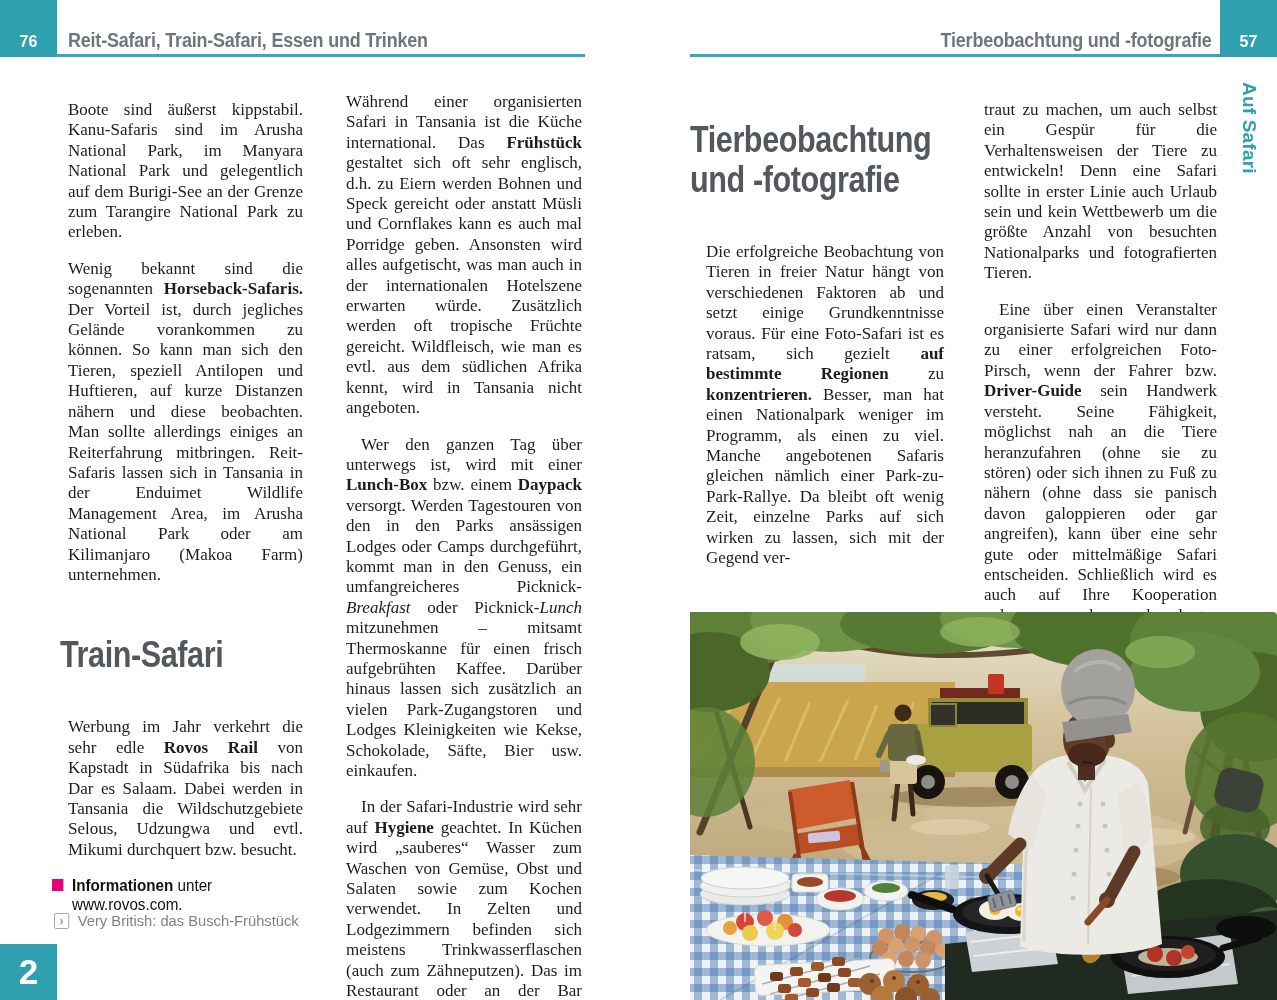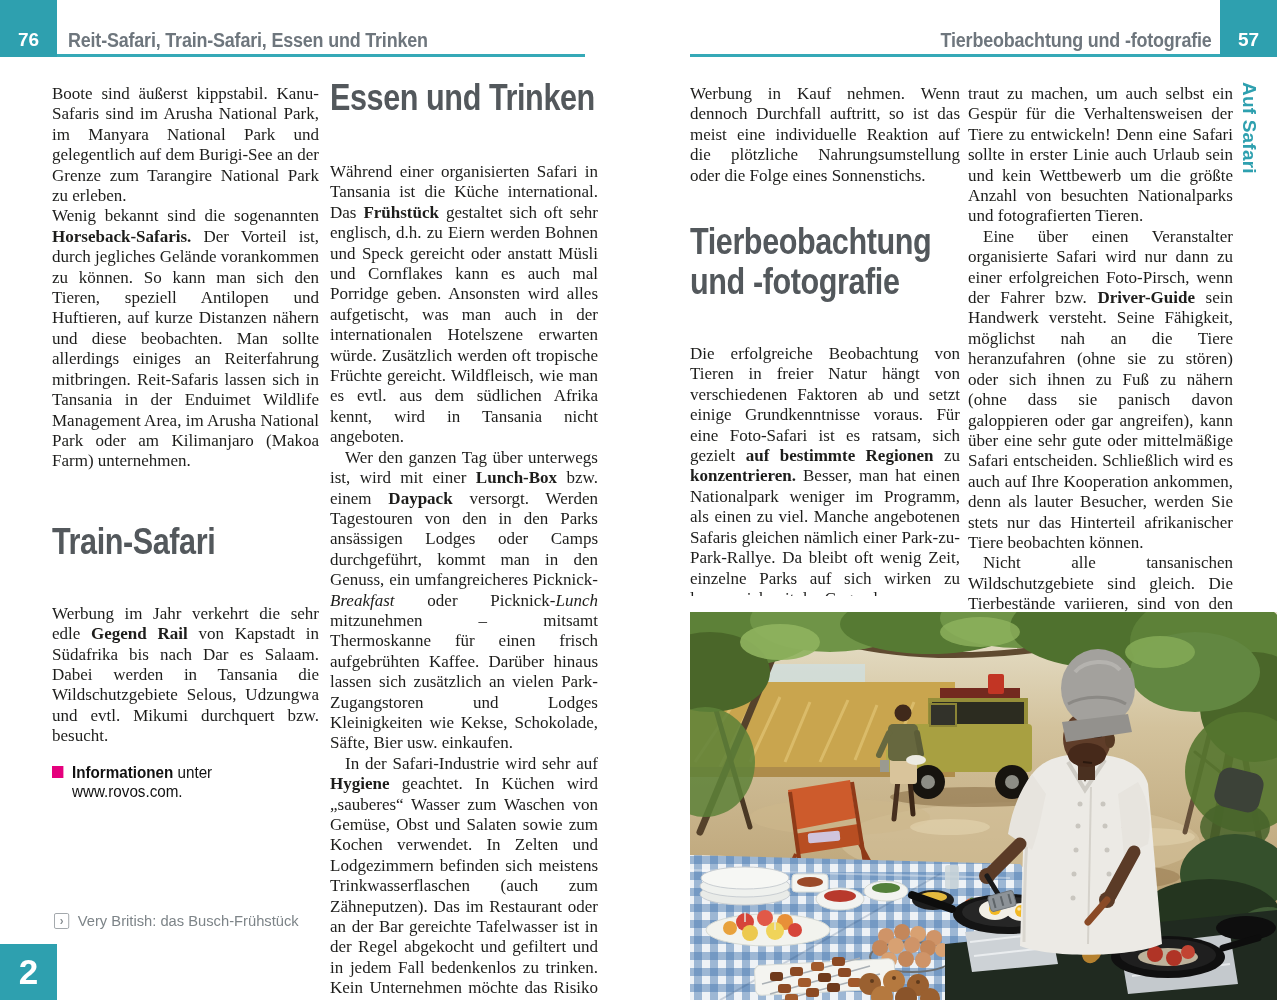--- a/index.html
+++ b/index.html
@@ -1,21 +1,21 @@
 <!DOCTYPE html>
 <html lang="de"><head>
 <meta charset="utf-8">
 <style>
   html,body{margin:0;padding:0;background:#fff;}
   .page{position:relative;width:1277px;height:1000px;background:#ffffff;overflow:hidden;
         font-family:"Liberation Serif", serif;color:#1d1d1b;}
 
   
   .pagenum{position:absolute;width:57px;height:57px;background:#2EA0AF;color:#fff;
-           font-family:"Liberation Sans",sans-serif;font-weight:bold;font-size:19px;
+           font-family:"Liberation Sans",sans-serif;font-weight:bold;font-size:16px;
            display:flex;align-items:flex-end;justify-content:center;padding-bottom:6px;box-sizing:border-box;}
   #pagenum-left{left:0;top:0;}
   #pagenum-right{right:0;top:0;}
   .runhead{position:absolute;top:29px;font-family:"Liberation Sans",sans-serif;font-weight:bold;
            font-size:19.5px;color:#6e767d;letter-spacing:-0.2px;white-space:nowrap;}
   .runhead.left{left:68px;transform:scaleX(.92);transform-origin:left top;}
   .runhead.right{right:65px;transform:scaleX(.92);transform-origin:right top;}
   .rule{position:absolute;top:54px;height:2.5px;background:#35A9B7;}
   .rule.left{left:57px;width:528px;}
   .rule.right{left:690px;width:530px;}
@@ -27,31 +27,31 @@
   .chapter-tab{position:absolute;left:0;top:944px;width:57px;height:56px;background:#2EA0AF;
                color:#fff;font-family:"Liberation Sans",sans-serif;font-weight:bold;font-size:35px;
                display:flex;align-items:center;justify-content:center;}
 
   
   .col{position:absolute;top:84px;font-size:17px;line-height:20.4px;text-align:justify;}
   #col1{left:52px;width:267px;}
   #col2{left:330px;top:76px;width:268px;}
   #col3{left:690px;width:270px;height:512px;overflow:hidden;}
   #col4{left:968px;width:265px;}
-  .col p{margin:0;}
+  .col p{margin:16px;}
   .indent{text-indent:15px;}
   .b{font-weight:bold;}
   .i{font-style:italic;}
 
   h2.big{font-family:"Liberation Sans",sans-serif;font-weight:bold;color:#53585c;
          font-size:36px;line-height:40px;margin:0;letter-spacing:-0.5px;
          transform:scaleX(.85);transform-origin:left top;white-space:nowrap;text-align:left;}
   h2.big.wrap2{white-space:normal;width:330px;}
   .hwrap1{margin:33px 0 45px;}
-  .hwrap2{margin:50px 0 42px;}
+  .hwrap2{margin:50px 8px 42px;}
   .hwrap-top{margin:2px 0 44px;}
   .hwrap3{margin:36px 0 42px;}
 
   
   .info-line{display:flex;align-items:flex-start;margin-top:16px;text-align:left;
              font-family:"Liberation Sans",sans-serif;font-size:16px;line-height:19px;color:#111;
              transform:scaleX(.95);transform-origin:left top;}
   .info-bullet{width:12px;height:12px;background:#E5007D;margin:3px 9px 0 0;flex:none;}
   .info-label{font-weight:bold;}
 
@@ -83,38 +83,34 @@
 
   <div class="side-tab">Auf Safari</div>
   <div class="chapter-tab">2</div>
 
   <div class="col" id="col1">
     <p><span>Boote sind äußerst kippstabil. Kanu-Safaris sind im Arusha National Park, im Manyara National Park und gelegentlich auf dem Burigi-See an der Grenze zum Tarangire National Park zu erleben.</span></p>
     <p><span>Wenig bekannt sind die sogenannten </span><span class="b">Horseback-Safaris.</span><span> Der Vorteil ist, durch jegliches Gelände vorankommen zu können. So kann man sich den Tieren, speziell Antilopen und Huftieren, auf kurze Distanzen nähern und diese beobachten. Man sollte allerdings einiges an Reiterfahrung mitbringen. Reit-Safaris lassen sich in Tansania in der Enduimet Wildlife Management Area, im Arusha National Park oder am Kilimanjaro (Makoa Farm) unternehmen.</span></p>
     <div class="hwrap2">
         <h2 class="big">Train-Safari</h2>
       </div>
-    <p><span>Werbung im Jahr verkehrt die sehr edle </span><span class="b">Gegend Rail</span><span> von Kapstadt in Südafrika bis nach Dar es Salaam. Dabei werden in Tansania die Wildschutzgebiete Selous, Udzungwa und evtl. Mikumi durchquert bzw. besucht.</span></p>
+    <p><span>Werbung im Jahr verkehrt die sehr edle </span><span class="b">Rovos Rail</span><span> von Kapstadt in Südafrika bis nach Dar es Salaam. Dabei werden in Tansania die Wildschutzgebiete Selous, Udzungwa und evtl. Mikumi durchquert bzw. besucht.</span></p>
     <div class="info-line">
       <span class="info-bullet"></span>
       <span><span class="info-label">Informationen</span><span> unter www.rovos.com.</span></span>
     </div>
   </div>
 
   <div class="col" id="col2">
-    <div class="hwrap-top">
-        <h2 class="big">Essen und Trinken</h2>
-      </div>
     <p><span>Während einer organisierten Safari in Tansania ist die Küche international. Das </span><span class="b">Frühstück</span><span> gestaltet sich oft sehr englisch, d.h. zu Eiern werden Bohnen und Speck gereicht oder anstatt Müsli und Cornflakes kann es auch mal Porridge geben. Ansonsten wird alles aufgetischt, was man auch in der internationalen Hotelszene erwarten würde. Zusätzlich werden oft tropische Früchte gereicht. Wildfleisch, wie man es evtl. aus dem südlichen Afrika kennt, wird in Tansania nicht angeboten.</span></p>
     <p class="indent"><span>Wer den ganzen Tag über unterwegs ist, wird mit einer </span><span class="b">Lunch-Box</span><span> bzw. einem </span><span class="b">Daypack</span><span> versorgt. Werden Tagestouren von den in den Parks ansässigen Lodges oder Camps durchgeführt, kommt man in den Genuss, ein umfangreicheres Picknick-</span><span class="i">Breakfast</span><span> oder Picknick-</span><span class="i">Lunch</span><span> mitzunehmen – mitsamt Thermoskanne für einen frisch aufgebrühten Kaffee. Darüber hinaus lassen sich zusätzlich an vielen Park-Zugangstoren und Lodges Kleinigkeiten wie Kekse, Schokolade, Säfte, Bier usw. einkaufen.</span></p>
     <p class="indent"><span>In der Safari-Industrie wird sehr auf </span><span class="b">Hygiene</span><span> geachtet. In Küchen wird „sauberes“ Wasser zum Waschen von Gemüse, Obst und Salaten sowie zum Kochen verwendet. In Zelten und Lodgezimmern befinden sich meistens Trinkwasserflaschen (auch zum Zähneputzen). Das im Restaurant oder an der Bar gereichte Tafelwasser ist in der Regel abgekocht und gefiltert und in jedem Fall bedenkenlos zu trinken. Kein Unternehmen möchte das Risiko einer Negativ-</span></p>
   </div>
 
   <div class="col" id="col3">
-    <p><span>Werbung in Kauf nehmen. Wenn dennoch Durchfall auftritt, so ist das meist eine individuelle Reaktion auf die plötzliche Nahrungsumstellung oder die Folge eines Sonnenstichs.</span></p>
     <div class="hwrap3">
         <h2 class="big wrap2">Tierbeobachtung und -fotografie</h2>
       </div>
     <p><span>Die erfolgreiche Beobachtung von Tieren in freier Natur hängt von verschiedenen Faktoren ab und setzt einige Grundkenntnisse voraus. Für eine Foto-Safari ist es ratsam, sich gezielt </span><span class="b">auf bestimmte Regionen</span><span> zu </span><span class="b">konzentrieren.</span><span> Besser, man hat einen Nationalpark weniger im Programm, als einen zu viel. Manche angebotenen Safaris gleichen nämlich einer Park-zu-Park-Rallye. Da bleibt oft wenig Zeit, einzelne Parks auf sich wirken zu lassen, sich mit der Gegend ver-</span></p>
   </div>
 
   <div class="col" id="col4">
     <p><span>traut zu machen, um auch selbst ein Gespür für die Verhaltensweisen der Tiere zu entwickeln! Denn eine Safari sollte in erster Linie auch Urlaub sein und kein Wettbewerb um die größte Anzahl von besuchten Nationalparks und fotografierten Tieren.</span></p>
     <p class="indent"><span>Eine über einen Veranstalter organisierte Safari wird nur dann zu einer erfolgreichen Foto-Pirsch, wenn der Fahrer bzw. </span><span class="b">Driver-Guide</span><span> sein Handwerk versteht. Seine Fähigkeit, möglichst nah an die Tiere heranzufahren (ohne sie zu stören) oder sich ihnen zu Fuß zu nähern (ohne dass sie panisch davon galoppieren oder gar angreifen), kann über eine sehr gute oder mittelmäßige Safari entscheiden. Schließlich wird es auch auf Ihre Kooperation ankommen, denn als lauter Besucher, werden Sie stets nur das Hinterteil afrikanischer Tiere beobachten können.</span></p>
     <p class="indent"><span>Nicht alle tansanischen Wildschutzgebiete sind gleich. Die Tierbestände variieren, sind von den Jahreszeiten abhän-</span></p>

